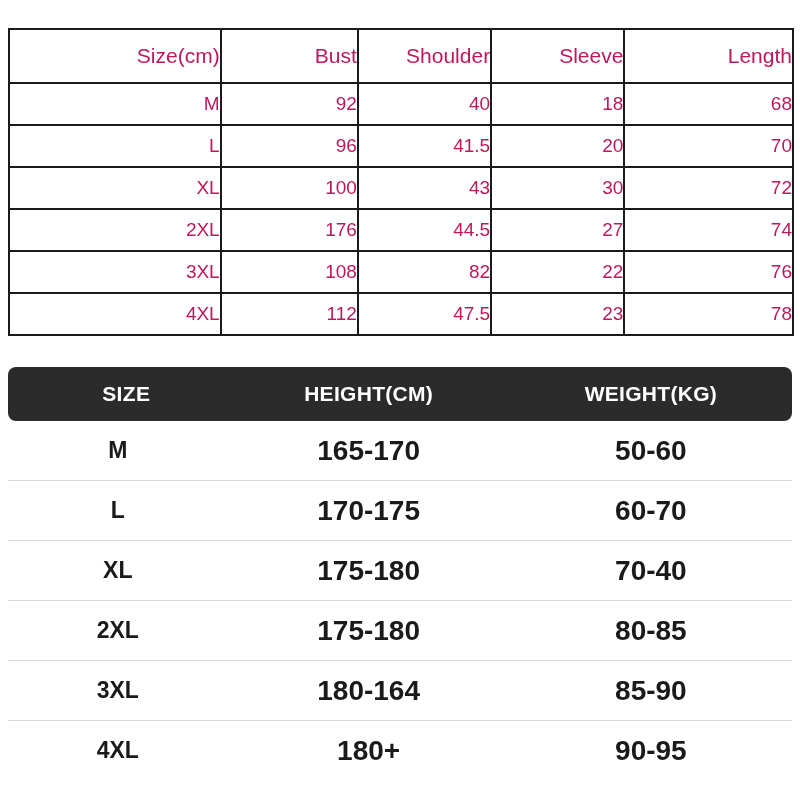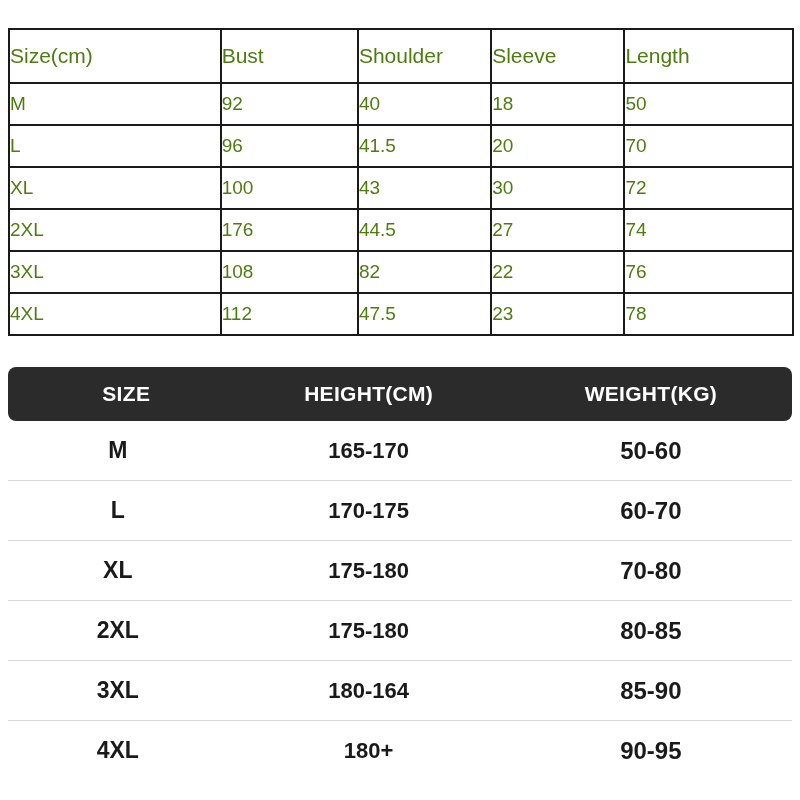--- a/index.html
+++ b/index.html
@@ -22,23 +22,23 @@
     top: 28px;
     width: 786px;
   }
   table.measure {
     border-collapse: collapse;
     width: 100%;
     table-layout: fixed;
   }
   table.measure td, table.measure th {
     border: 2px solid #1a1a1a;
-    text-align: left;
+    text-align: right;
     font-weight: normal;
-    color: #4d7c0f;
+    color: #be185d;
     height: 40px;
     padding: 0;
   }
   table.measure thead th {
     font-size: 21px;
     height: 52px;
   }
   table.measure tbody td {
     font-size: 19px;
   }
@@ -85,22 +85,22 @@
     height: 57px;
     text-align: center;
     border-bottom: 1px solid #d8d8d8;
     font-weight: bold;
     color: #1a1a1a;
   }
   table.hw tbody tr:last-child td {
     border-bottom: none;
   }
   td.size-cell { font-size: 23px; }
-  td.height-cell { font-size: 22px; }
-  td.weight-cell { font-size: 24px; }
+  td.height-cell { font-size: 28px; }
+  td.weight-cell { font-size: 28px; }
 </style>
 </head>
 <body>
 
 <div class="measure-wrap">
   <table class="measure">
     <colgroup>
       <col class="c0">
         <col class="c1">
         <col class="c2">
@@ -115,21 +115,21 @@
         <th>Sleeve</th>
         <th>Length</th>
       </tr>
     </thead>
     <tbody>
       <tr>
         <td>M</td>
         <td>92</td>
         <td>40</td>
         <td>18</td>
-        <td>50</td>
+        <td>68</td>
       </tr>
       <tr>
         <td>L</td>
         <td>96</td>
         <td>41.5</td>
         <td>20</td>
         <td>70</td>
       </tr>
       <tr>
         <td>XL</td>
@@ -184,21 +184,21 @@
         <td class="weight-cell">50-60</td>
       </tr>
       <tr>
         <td class="size-cell">L</td>
         <td class="height-cell">170-175</td>
         <td class="weight-cell">60-70</td>
       </tr>
       <tr>
         <td class="size-cell">XL</td>
         <td class="height-cell">175-180</td>
-        <td class="weight-cell">70-80</td>
+        <td class="weight-cell">70-40</td>
       </tr>
       <tr>
         <td class="size-cell">2XL</td>
         <td class="height-cell">175-180</td>
         <td class="weight-cell">80-85</td>
       </tr>
       <tr>
         <td class="size-cell">3XL</td>
         <td class="height-cell">180-164</td>
         <td class="weight-cell">85-90</td>

